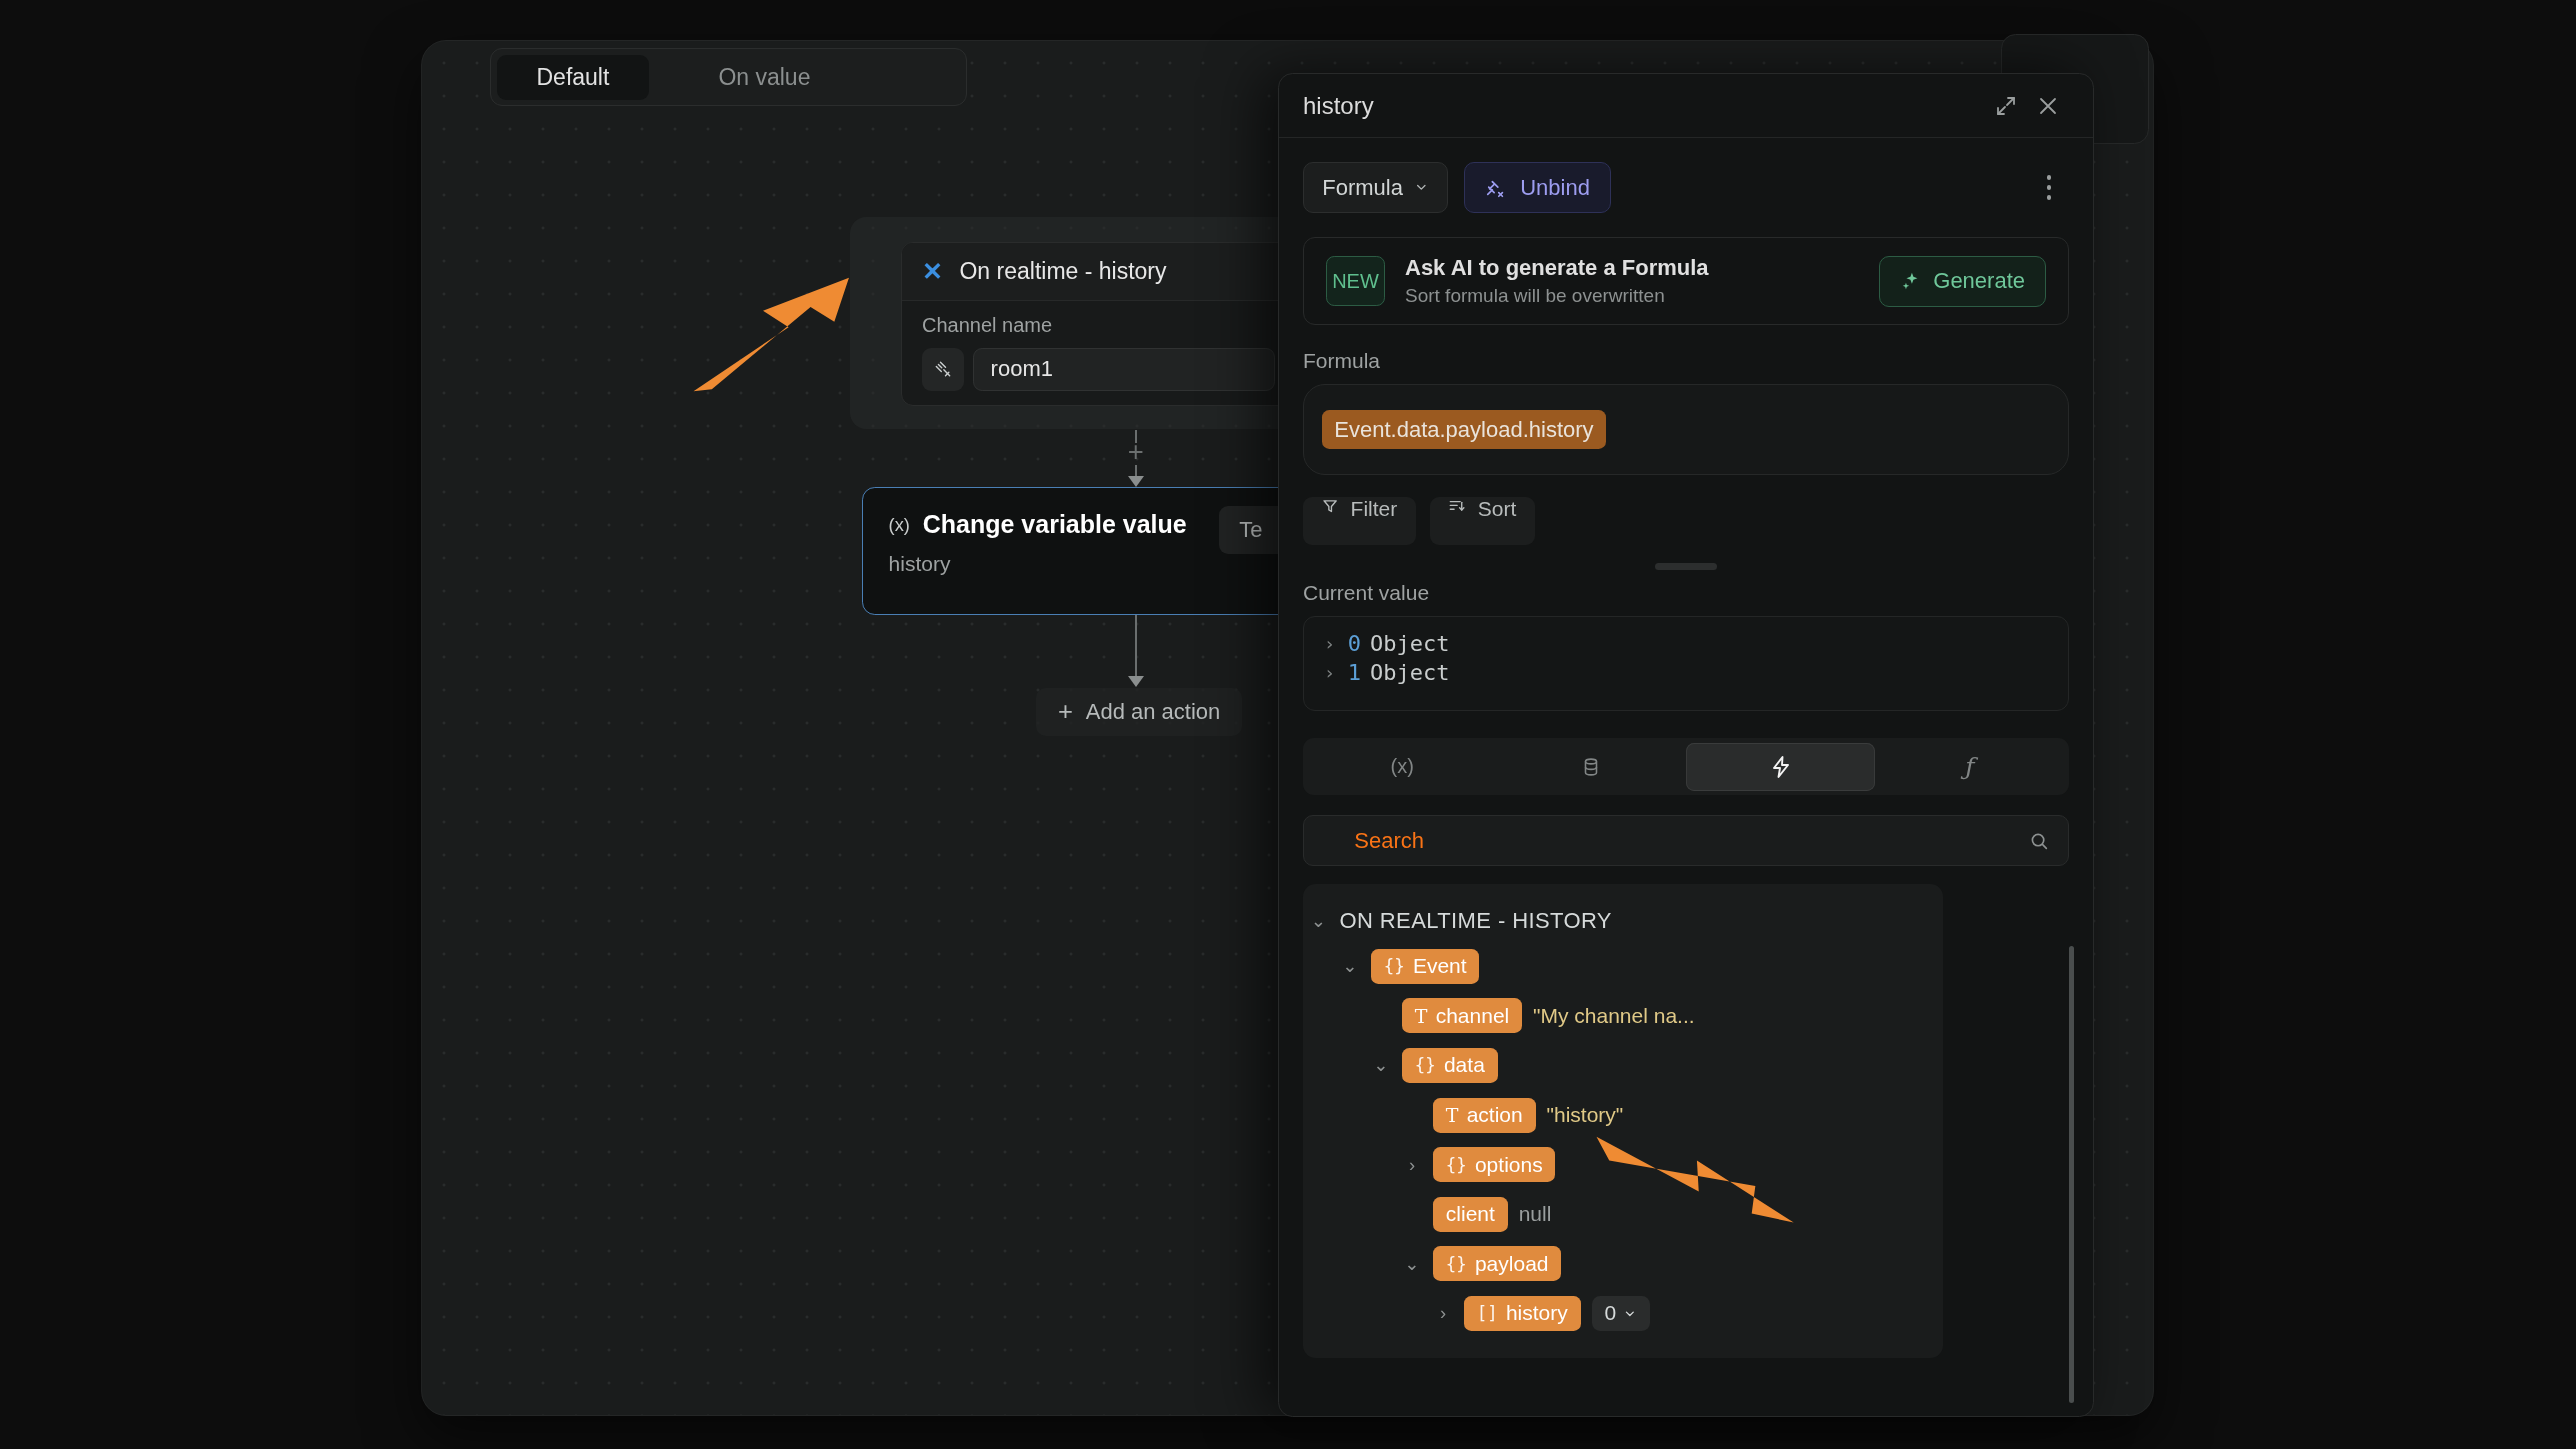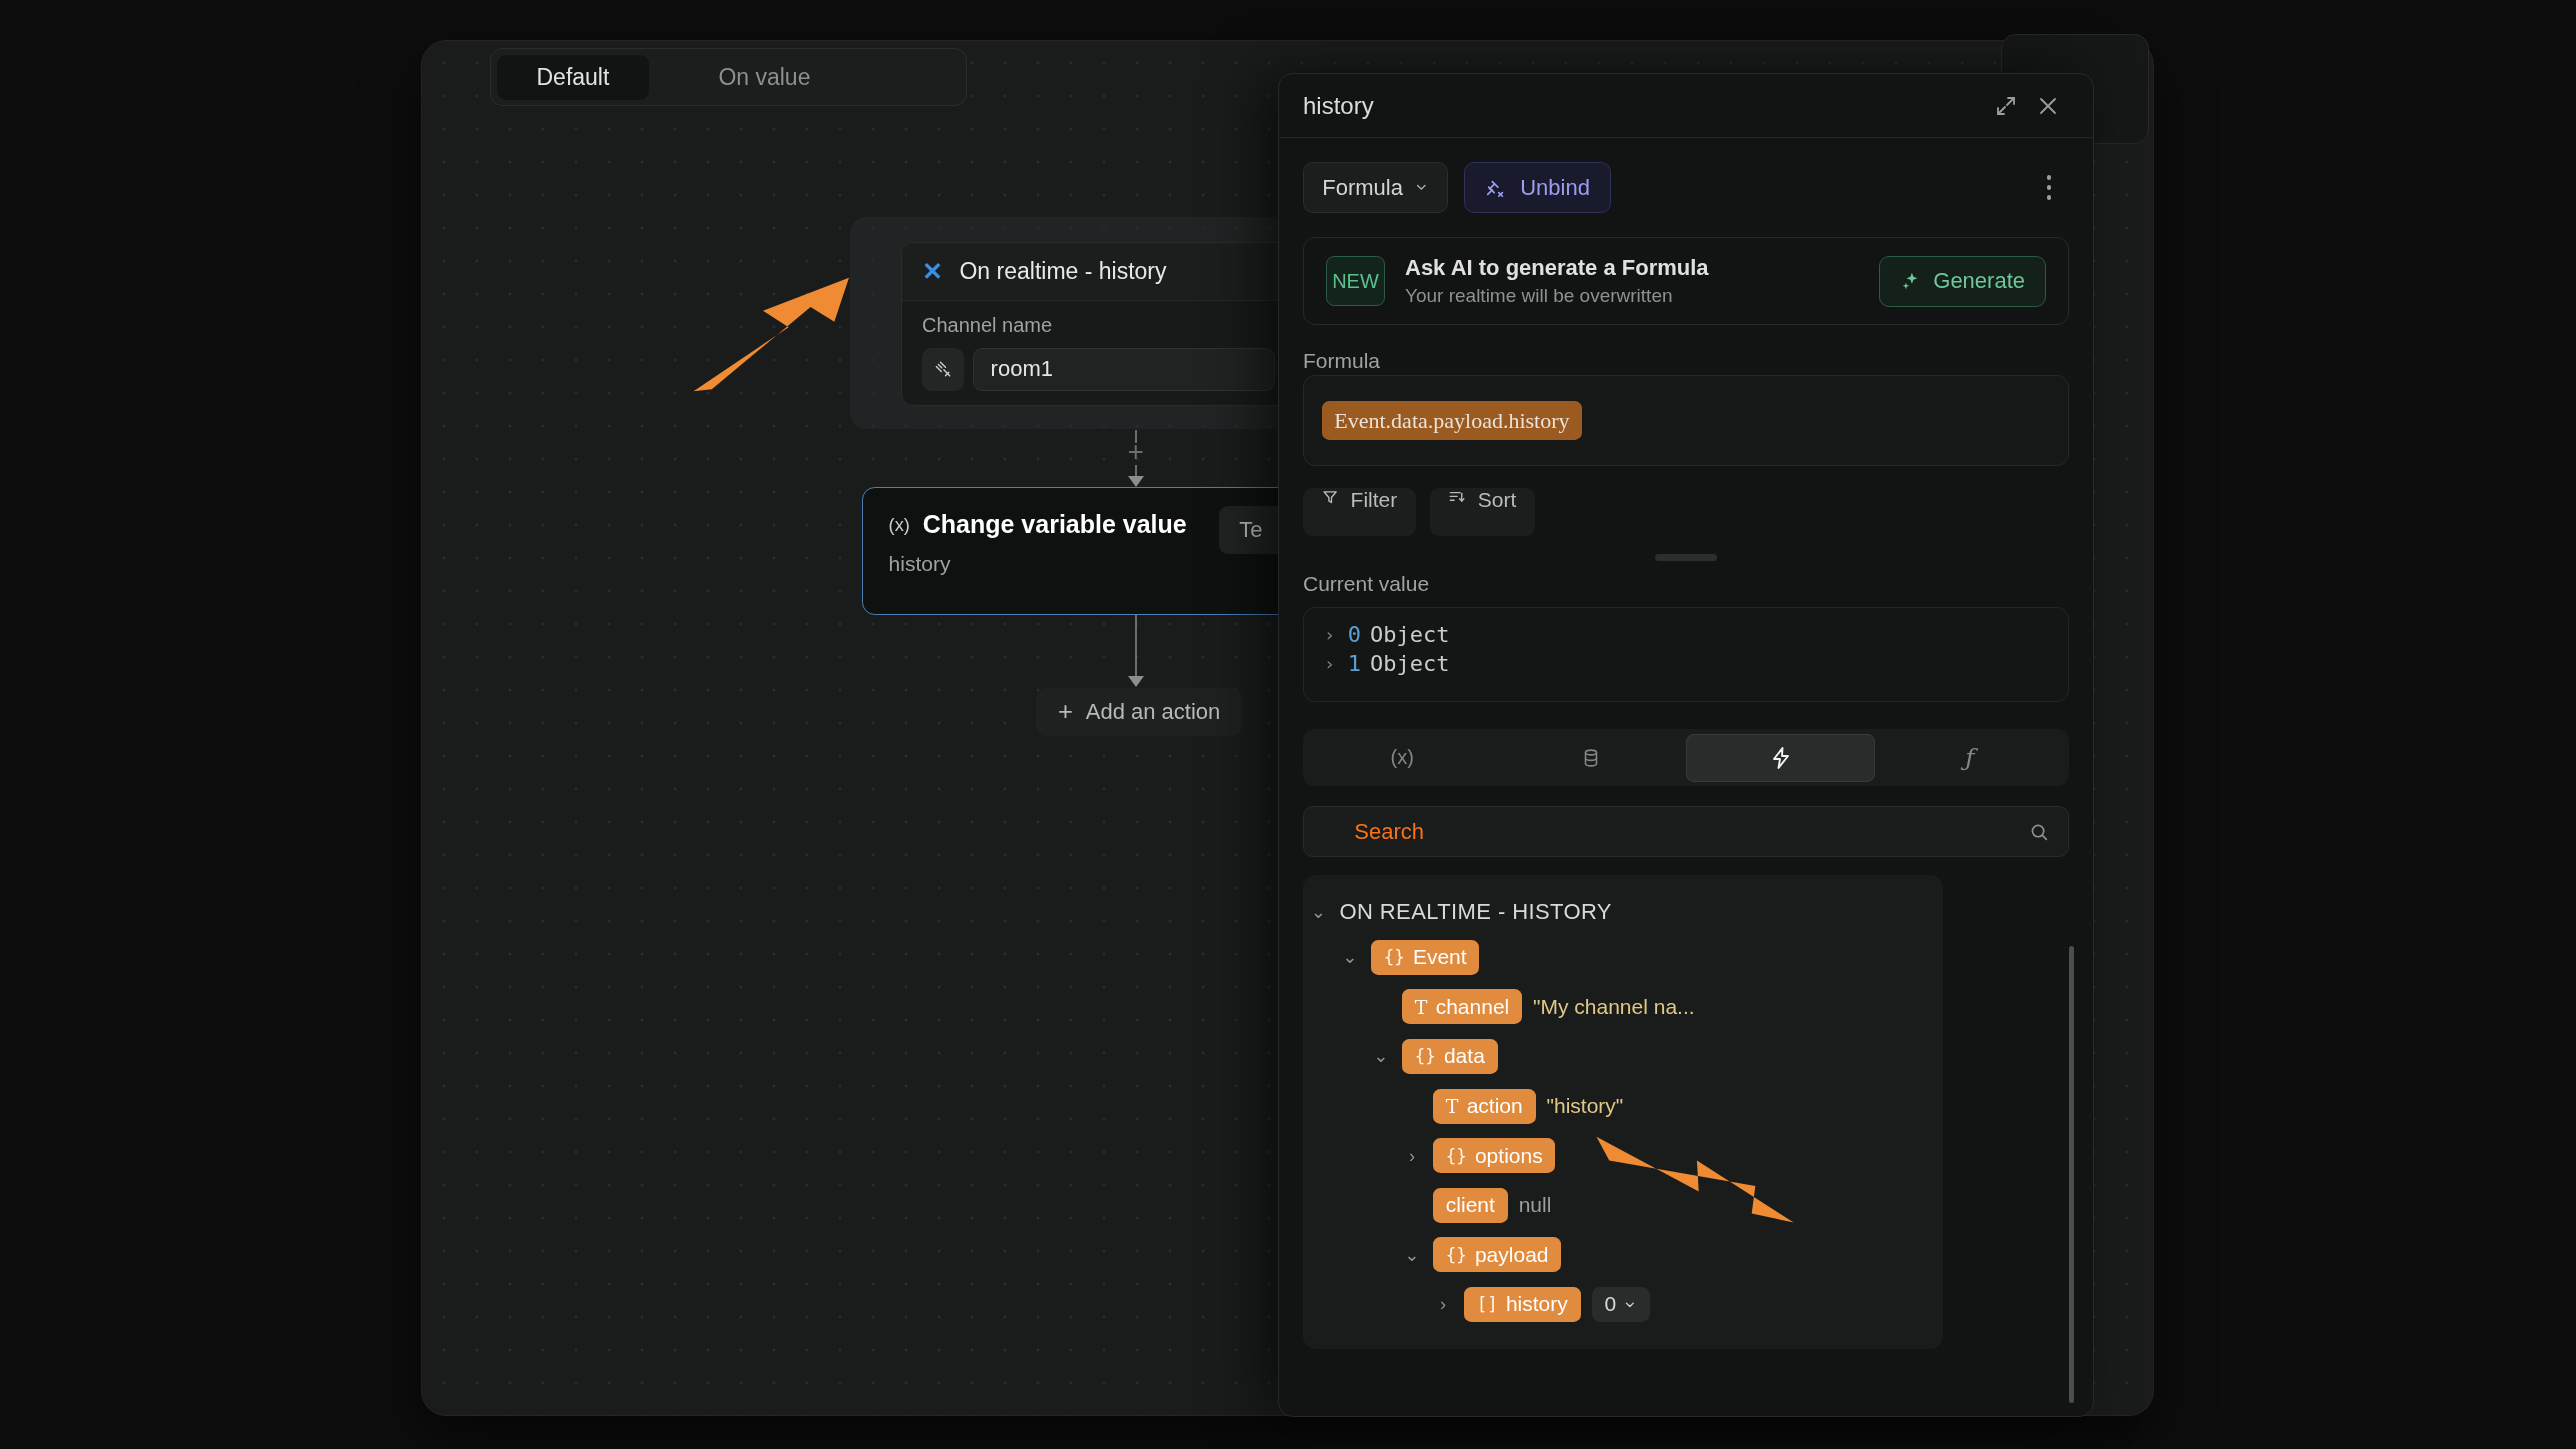--- a/index.html
+++ b/index.html
@@ -161,22 +161,22 @@
   #ai-title{font-size:22px;font-weight:700;color:#e0e0e0;}
   #ai-sub{font-size:19px;color:#8d9191;margin-top:4.6px;}
   #generate-btn{
     height:51px;border:0.9px solid #2c5c44;border-radius:10px;background:#13211a;
     display:flex;align-items:center;gap:11px;padding:0 20px;box-sizing:border-box;
     font-size:22px;color:#6fc79a;cursor:pointer;flex:0 0 auto;
   }
   
   .section-label{font-size:21px;color:#9ea2a2;margin-top:24px;}
   #formula-box{
-    margin-top:2px;height:91px;background:#161818;border:0.9px solid #262828;
-    border-radius:12px;display:flex;align-items:center;padding:0 18.3px;box-sizing:border-box;font-family:Liberation Serif, serif;
+    margin-top:11px;height:91px;background:#161818;border:0.9px solid #262828;
+    border-radius:22px;display:flex;align-items:center;padding:0 18.3px;box-sizing:border-box;
   }
   #formula-token{
     background:#9b5a20;color:#e9e3db;border-radius:7.3px;
     padding:6.4px 12px;font-size:22px;
   }
   #fs-row{display:flex;gap:14.6px;margin-top:22px;}
   .fs-btn{
     height:48px;background:#1c1e1e;border-radius:9.1px;display:flex;align-items:flex-start;
     gap:11px;padding:0 18.3px;box-sizing:border-box;font-size:21px;color:#b8bcbc;cursor:pointer;
   }
@@ -339,21 +339,21 @@
             <div class="kdot"></div>
             <div class="kdot"></div>
         </div>
       </div>
     </div>
 
     <div id="ai-banner">
       <div id="new-badge">NEW</div>
       <div id="ai-texts">
         <div id="ai-title">Ask AI to generate a Formula</div>
-        <div id="ai-sub">Your realtime will be overwritten</div>
+        <div id="ai-sub">Sort formula will be overwritten</div>
       </div>
       <div id="generate-btn">
         <svg width="22" height="22" viewBox="0 0 24 24" fill="#6fc79a">
           <path d="M13 3l1.6 4.4L19 9l-4.4 1.6L13 15l-1.6-4.4L7 9l4.4-1.6z"></path>
           <path d="M6.5 14l.9 2.4 2.6.9-2.6.9L6.5 21l-.9-2.8L3 17.3l2.6-.9z"></path>
         </svg>
         <span>Generate</span>
       </div>
     </div>
 

